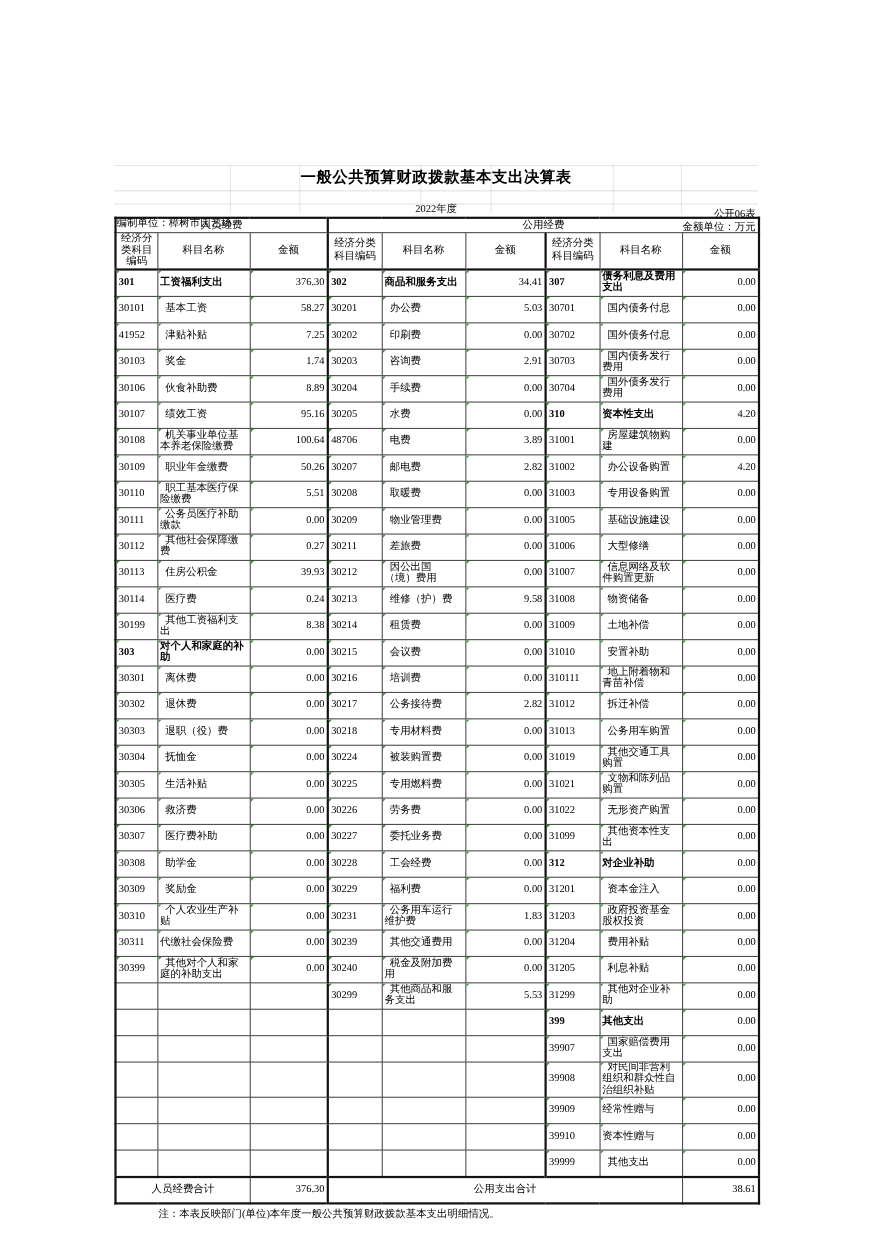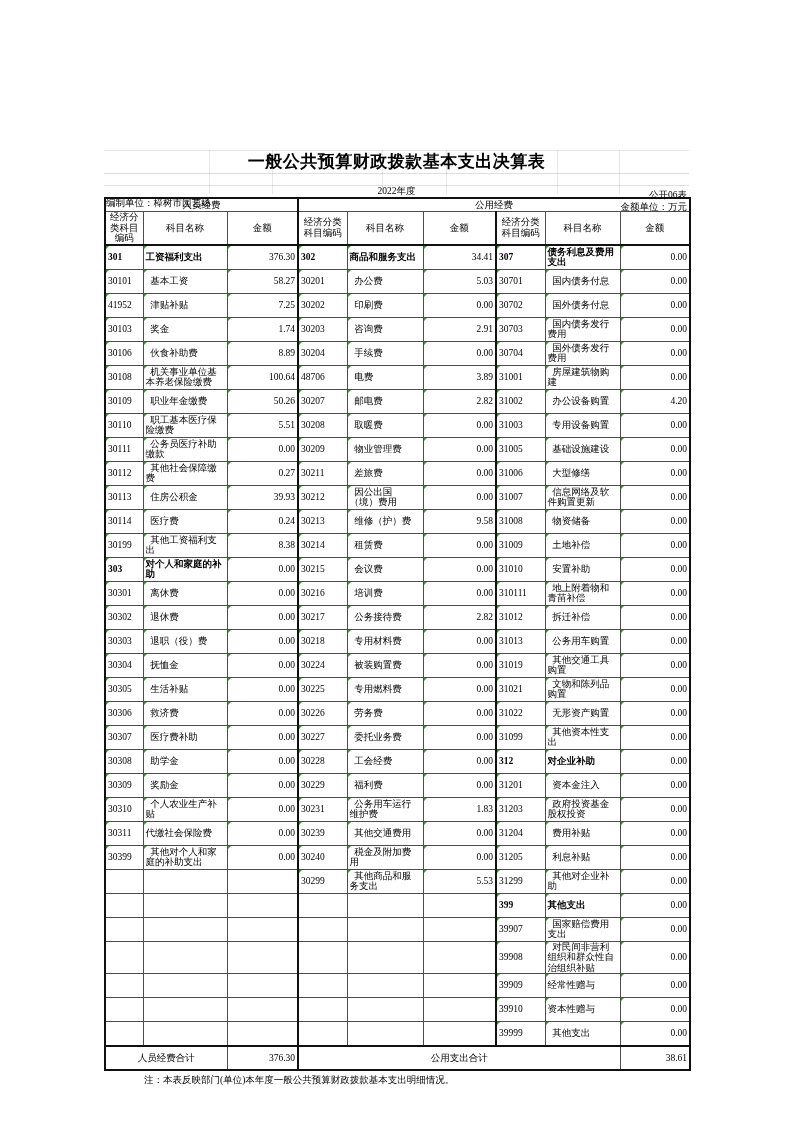--- a/index.html
+++ b/index.html
@@ -7,21 +7,21 @@
     width:793px;height:1122px;background:#ffffff;position:relative;
     font-family:"Liberation Serif","DejaVu Serif",serif;color:#000;
     -webkit-font-smoothing:none;
   }
   .sheet{position:absolute;left:104px;top:150px;width:585px;}
   
   .band{position:relative;}
   .titleband{height:22px;border-top:1px solid rgba(0,0,0,.10);border-bottom:1px solid rgba(0,0,0,.12);}
   .titleband h1{
     margin:0;position:relative;z-index:2;text-align:center;
-    font-size:17px;line-height:22px;font-weight:bold;letter-spacing:.5px;
+    font-size:14px;line-height:22px;font-weight:bold;letter-spacing:.5px;
   }
   .metarow{height:11px;font-size:9.5px;line-height:11px;position:relative;}
   .metarow1{border-bottom:1px solid rgba(0,0,0,.12);}
   .metarow .r{position:absolute;right:2px;top:16px;z-index:2;}
   .metarow .l{position:absolute;left:2px;top:12px;z-index:2;}
   .metarow .c{position:absolute;left:50%;transform:translateX(-50%);top:0;z-index:2;}
   .vlines{position:absolute;left:0;top:0;width:100%;height:44px;z-index:1;pointer-events:none;}
   .vlines i{position:absolute;top:0;bottom:0;width:1px;background:rgba(0,0,0,.09);}
   
   table{border-collapse:collapse;table-layout:fixed;width:585px;font-size:9.5px;}
@@ -154,20 +154,31 @@
           <td class="name g">  伙食补助费</td>
           <td class="amt g">8.89</td>
           <td class="code thickL g">30204</td>
           <td class="name g">  手续费</td>
           <td class="amt g">0.00</td>
           <td class="code thickL g">30704</td>
           <td class="name g">  国外债务发行费用</td>
           <td class="amt g">0.00</td>
         </tr>
         <tr>
+          <td class="code g">30107</td>
+          <td class="name g">  绩效工资</td>
+          <td class="amt g">95.16</td>
+          <td class="code thickL g">30205</td>
+          <td class="name g">  水费</td>
+          <td class="amt g">0.00</td>
+          <td class="code thickL b g">310</td>
+          <td class="name b g">资本性支出</td>
+          <td class="amt g">4.20</td>
+        </tr>
+        <tr>
           <td class="code g">30108</td>
           <td class="name g">  机关事业单位基本养老保险缴费</td>
           <td class="amt g">100.64</td>
           <td class="code thickL g">48706</td>
           <td class="name g">  电费</td>
           <td class="amt g">3.89</td>
           <td class="code thickL g">31001</td>
           <td class="name g">  房屋建筑物购建</td>
           <td class="amt g">0.00</td>
         </tr>

